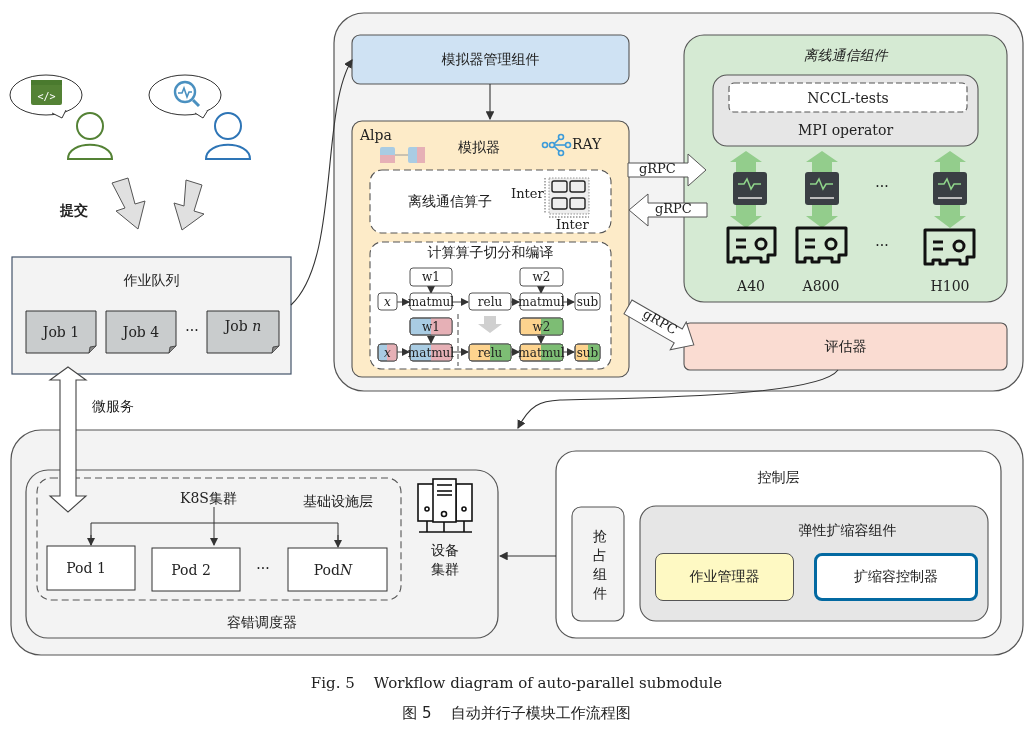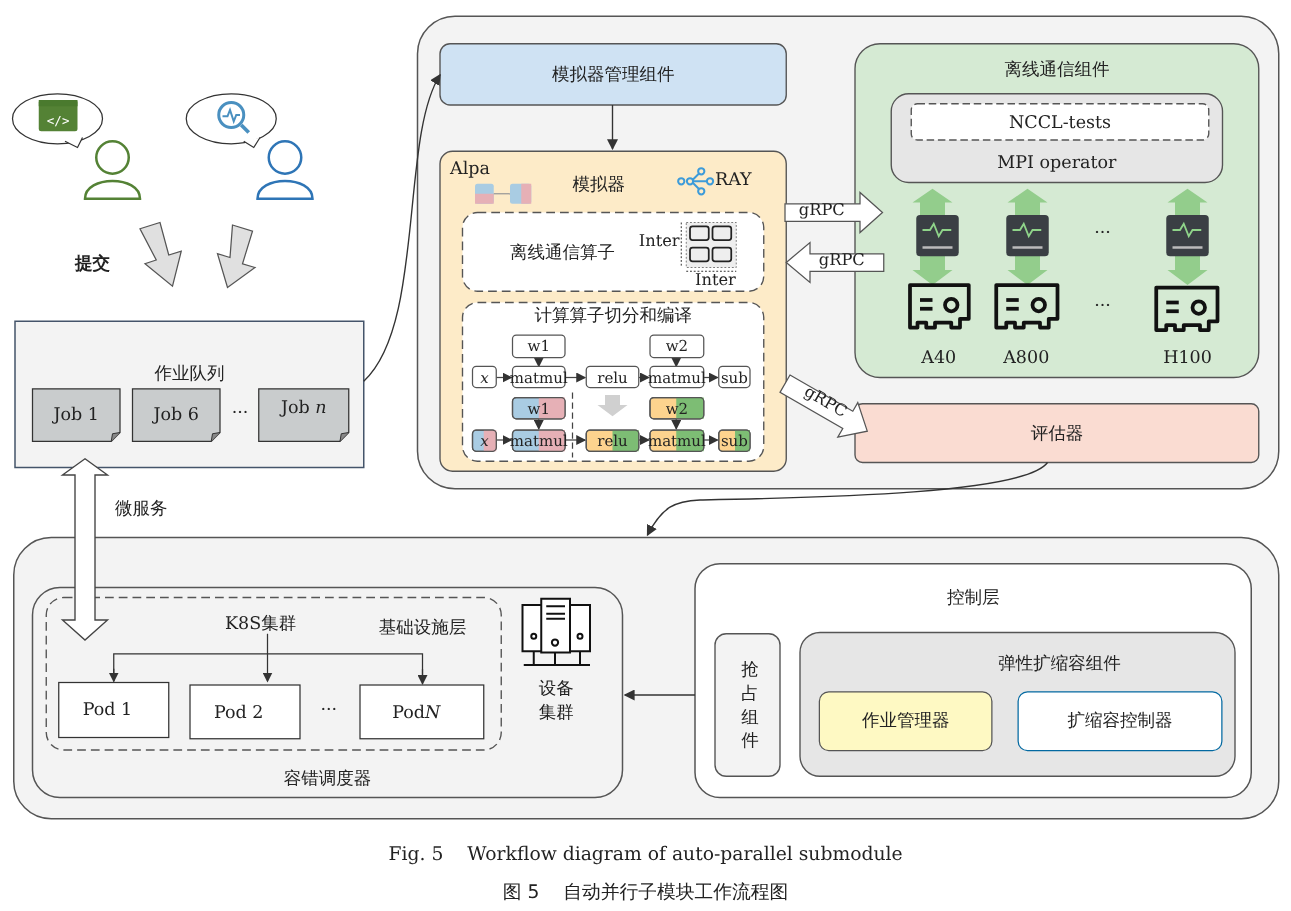--- a/index.html
+++ b/index.html
@@ -233,23 +233,23 @@
       <circle cx="464" cy="509" r="2"></circle>
     <line x1="419" y1="532" x2="472" y2="532"></line>
     <line x1="427" y1="521" x2="427" y2="532"></line>
       <line x1="444" y1="522" x2="444" y2="532"></line>
       <line x1="464" y1="521" x2="464" y2="532"></line>
   </g>
 </svg>
 
 <div class="abs cn" style="left:60px;top:202px;font-size:14px;font-weight:bold;">提交</div>
 
-<div class="abs cn center" style="left:12px;top:290px;width:279px;font-size:14px;">作业队列</div>
+<div class="abs cn center" style="left:12px;top:272px;width:279px;font-size:14px;">作业队列</div>
 <div class="abs center t" style="left:26px;top:311px;width:70px;height:42px;">Job 1</div>
-<div class="abs center t" style="left:106px;top:311px;width:70px;height:42px;">Job 6</div>
+<div class="abs center t" style="left:106px;top:311px;width:70px;height:42px;">Job 4</div>
 <div class="abs center t" style="left:178px;top:322px;width:28px;">···</div>
 <div class="abs center t" style="left:207px;top:311px;width:72px;height:30px;">
     <span>Job <i>n</i></span>
   </div>
 
 <div class="abs cn" style="left:92px;top:398px;font-size:14px;">微服务</div>
 
 <div class="abs cn center" style="left:352px;top:35px;width:277px;height:49px;font-size:14px;">模拟器管理组件</div>
 
 <div class="abs t" style="left:360px;top:127px;">Alpa</div>
@@ -273,21 +273,21 @@
 <div class="abs center" style="left:378px;top:344px;width:19px;height:17px;font-size:12px;font-style:italic;">x</div>
 <div class="abs center" style="left:410px;top:344px;width:42px;height:17px;font-size:12px;">matmul</div>
 <div class="abs center" style="left:469px;top:344px;width:42px;height:17px;font-size:12px;">relu</div>
 <div class="abs center" style="left:520px;top:344px;width:43px;height:17px;font-size:12px;">matmul</div>
 <div class="abs center" style="left:575px;top:344px;width:25px;height:17px;font-size:12px;">sub</div>
 
 <div class="abs" style="left:639px;top:161px;font-size:13px;">gRPC</div>
 <div class="abs" style="left:655px;top:201px;font-size:13px;">gRPC</div>
 <div class="abs" style="left:648px;top:306px;font-size:13px;transform:rotate(30deg);transform-origin:left top;">gRPC</div>
 
-<div class="abs cn center" style="left:684px;top:47px;width:323px;font-size:14px;">离线通信组件</div>
+<div class="abs cn center" style="left:684px;top:47px;width:323px;font-size:14px;font-style:italic;">离线通信组件</div>
 <div class="abs center t" style="left:729px;top:83px;width:238px;height:29px;">NCCL-tests</div>
 <div class="abs center t" style="left:713px;top:122px;width:265px;">MPI operator</div>
 <div class="abs center t" style="left:857px;top:178px;width:50px;">···</div>
 <div class="abs center t" style="left:857px;top:237px;width:50px;">···</div>
 <div class="abs center t" style="left:726px;top:278px;width:50px;">A40</div>
 <div class="abs center t" style="left:793px;top:278px;width:56px;">A800</div>
 <div class="abs center t" style="left:922px;top:278px;width:56px;">H100</div>
 
 <div class="abs cn center" style="left:684px;top:323px;width:323px;height:47px;font-size:14px;">评估器</div>
 
@@ -303,16 +303,16 @@
 
 <div class="abs cn center t" style="left:556px;top:469px;width:445px;">控制层</div>
 <div class="abs cn t" style="left:590px;top:527px;line-height:19px;width:20px;text-align:center;">
   <div>抢</div>
   <div>占</div>
   <div>组</div>
   <div>件</div>
 </div>
 <div class="abs cn center t" style="left:640px;top:522px;width:415px;">弹性扩缩容组件</div>
 <div class="abs cn center t" style="left:655px;top:553px;width:139px;height:48px;background:#fef9c3;border:1px solid #555;border-radius:8px;">作业管理器</div>
-<div class="abs cn center t" style="left:814px;top:553px;width:164px;height:48px;background:#fff;border:1px solid #0369a1;border-radius:8px;font-family:Liberation Serif, serif;">扩缩容控制器</div>
+<div class="abs cn center t" style="left:814px;top:553px;width:164px;height:48px;background:#fff;border:3px solid #0369a1;border-radius:8px;font-family:Liberation Serif, serif;">扩缩容控制器</div>
 
 <div class="abs center" style="left:0;top:674px;width:1033px;font-size:15px;white-space:pre;">Fig. 5    Workflow diagram of auto-parallel submodule</div>
 <div class="abs cn center" style="left:0;top:704px;width:1033px;font-size:15px;white-space:pre;">图 5    自动并行子模块工作流程图</div>
 
 </body></html>

